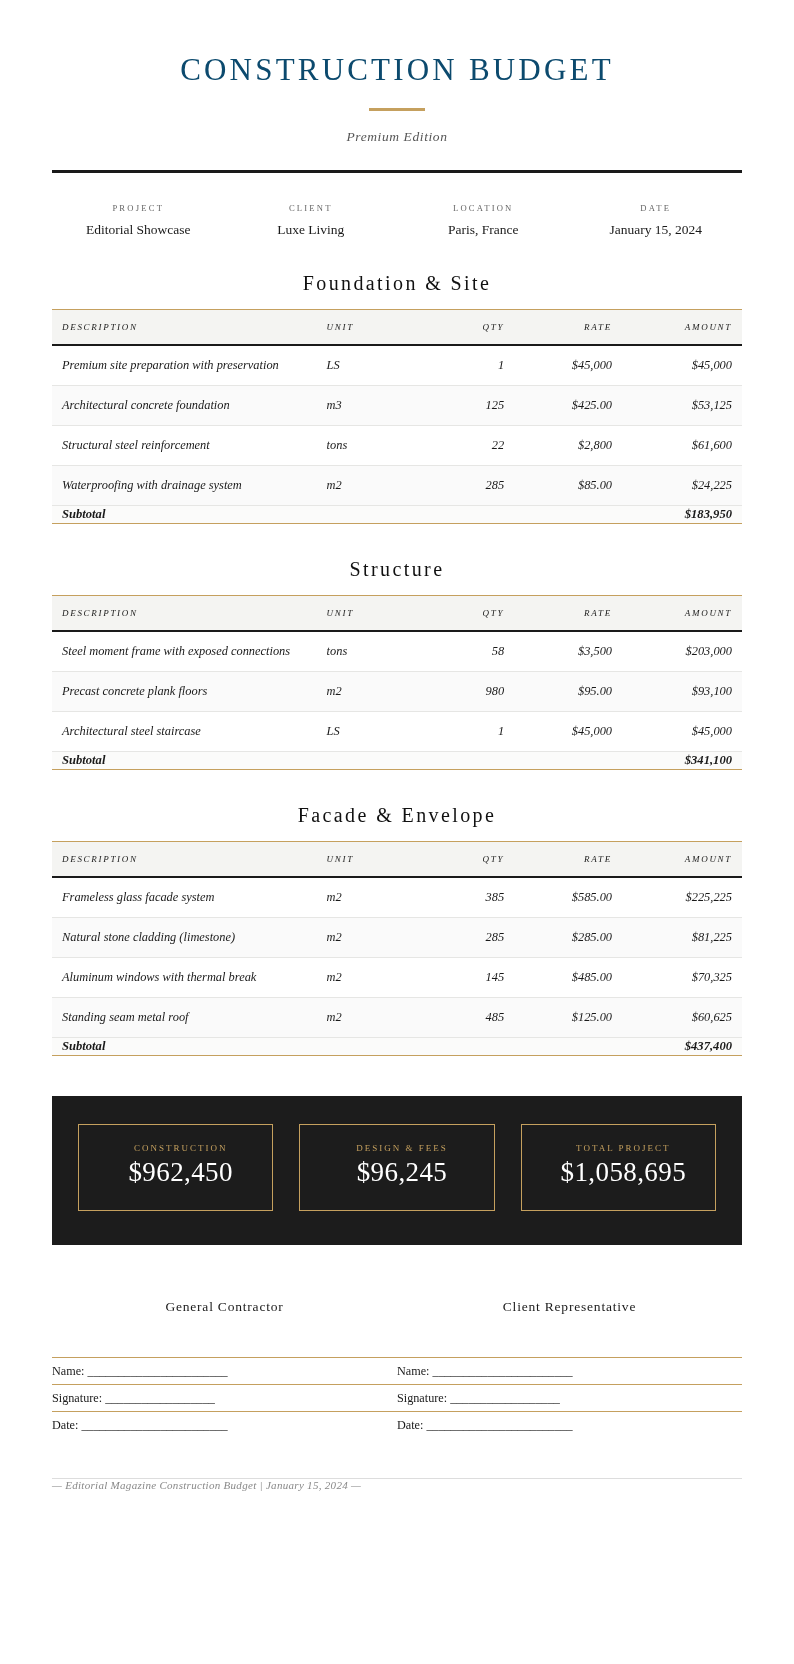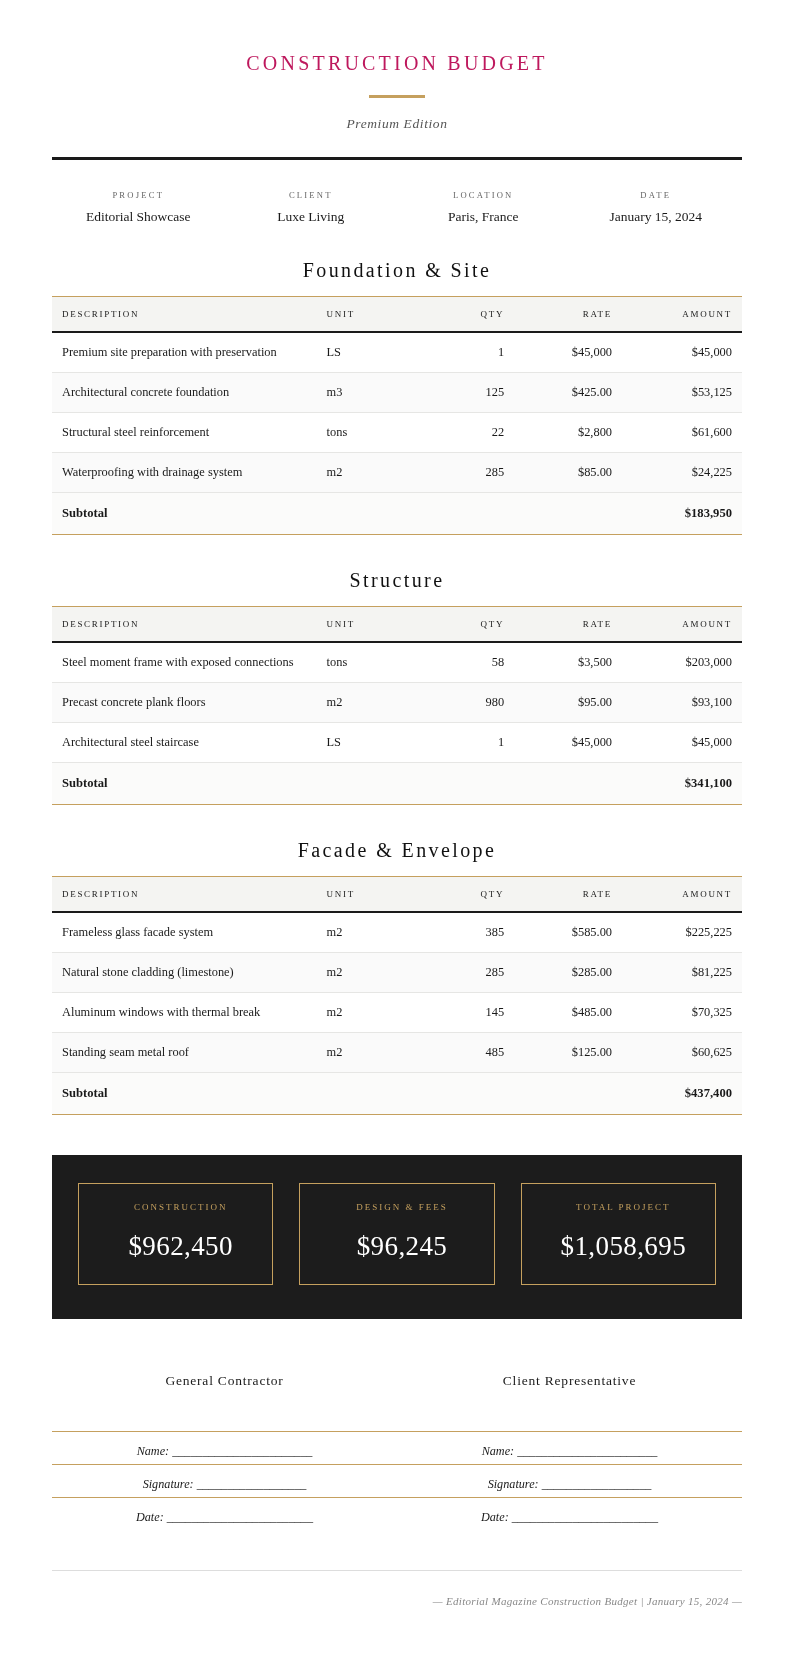--- a/index.html
+++ b/index.html
@@ -21,24 +21,24 @@
     background: #fff;
   }
 
   
   .masthead {
     text-align: center;
     padding: 52px 52px 0 52px;
   }
   .doc-title {
     font-family: "Liberation Serif", "DejaVu Serif", serif;
-    font-size: 20px;
+    font-size: 31px;
     letter-spacing: 3.2px;
     font-weight: 400;
-    color: #be185d;
+    color: #0c4a6e;
     margin: 0;
     line-height: 1.15;
   }
   .title-rule {
     width: 56px;
     height: 3px;
     background: #c5a05e;
     margin: 20px auto 0 auto;
   }
   .doc-subtitle {
@@ -86,20 +86,21 @@
     letter-spacing: 2.4px;
     font-weight: 400;
     color: #111111;
     margin: 0 0 14px 0;
   }
   table.budget {
     width: 100%;
     border-collapse: collapse;
     border-top: 1.5px solid #c5a05e;
     table-layout: fixed;
+    font-style: italic;
   }
   table.budget thead th {
     background: #f4f4f2;
     border-bottom: 2px solid #1a1a1a;
     font-size: 9px;
     letter-spacing: 1.7px;
     font-weight: 400;
     color: #1a1a1a;
     text-transform: uppercase;
     padding: 12px 10px;
@@ -120,21 +121,21 @@
   }
   table.budget tbody td.c-desc { text-align: left; }
   table.budget tbody td.c-unit { text-align: left; }
   table.budget tbody tr:nth-child(even) { background: #fafafa; }
 
   table.budget tr.subtotal td {
     border-top: 1.5px solid #c5a05e;
     border-bottom: 1.5px solid #c5a05e;
     font-weight: bold;
     font-size: 12.6px;
-    padding: 13px 10px;
+    padding: 1px 10px;
     background: #fbfbfa;
   }
   table.budget tr.subtotal td.c-desc { text-align: left; }
 
   
   .summary {
     margin: 40px 52px 0 52px;
     background: #1c1c1c;
     padding: 28px 26px 34px 26px;
     box-sizing: border-box;
@@ -159,55 +160,53 @@
   }
   .summary-label {
     font-size: 9px;
     letter-spacing: 2px;
     color: #c5a05e;
     text-transform: uppercase;
   }
   .summary-value {
     font-size: 27px;
     color: #ffffff;
-    margin-top: 19px;
+    margin-top: 4px;
     letter-spacing: 0.4px;
   }
 
   
   .signatures {
     display: flex;
     padding: 54px 52px 0 52px;
   }
   .sig-block { flex: 1 1 0; }
   .sig-role {
     text-align: center;
     font-size: 13.5px;
     letter-spacing: 0.8px;
     color: #1a1a1a;
     margin-bottom: 42px;
   }
   .sig-line {
     border-top: 1px solid #c5a05e;
-    padding: 12px 0 5px 0;
-    text-align: center;
+    padding: 6px 0 5px 0;
+    text-align: left;
     font-size: 12.2px;
     color: #1a1a1a;
     white-space: nowrap;
     overflow: hidden;
-    font-style: italic;
   }
   .sig-line.last { border-bottom: none; }
 
   
   .footer {
     margin: 40px 52px 4px 52px;
     border-top: 1px solid #dddddd;
-    padding-top: 24px;
-    text-align: right;
+    text-align: left;
   }
   .footer-text {
     font-style: italic;
     font-size: 11px;
     color: #888888;
     letter-spacing: 0.3px;
   }
 </style>
 </head>
 <body>

